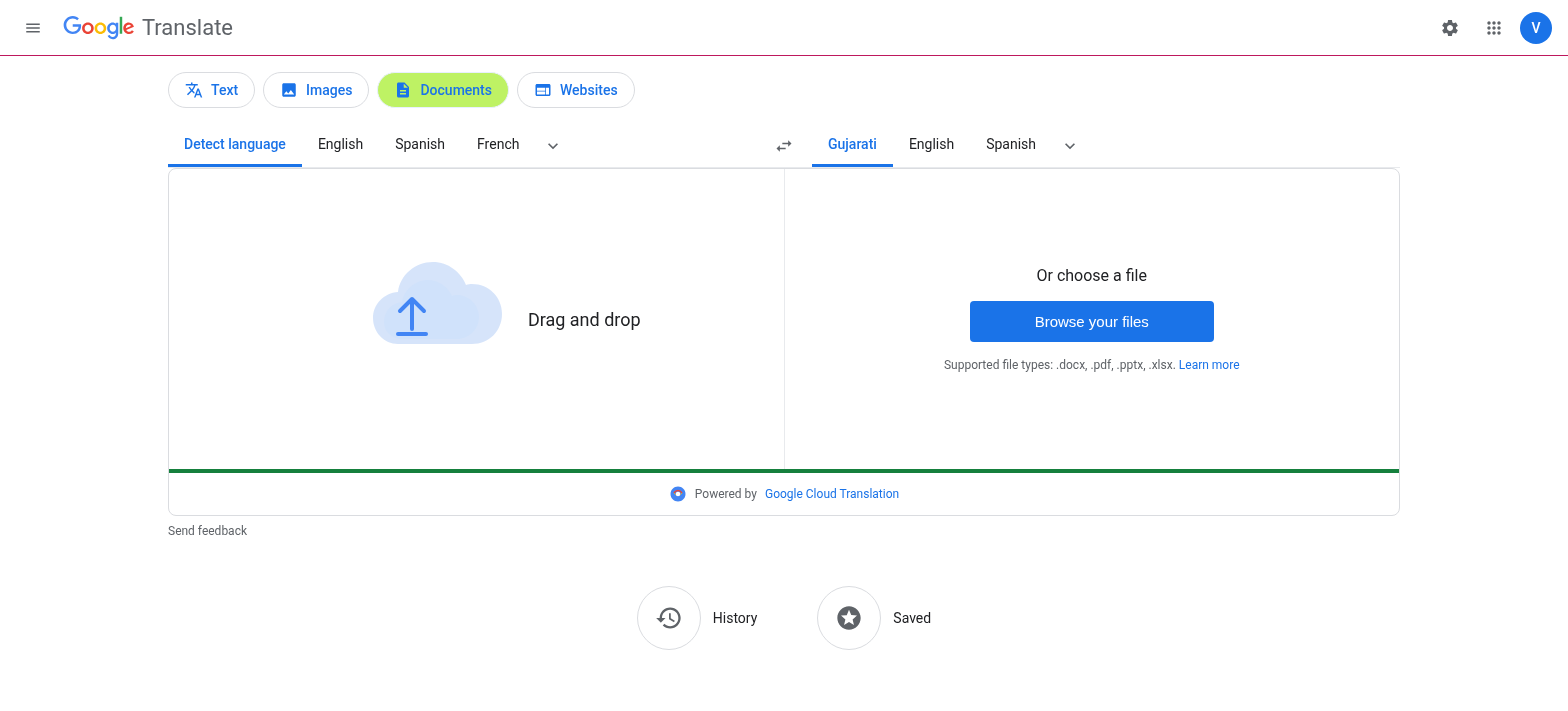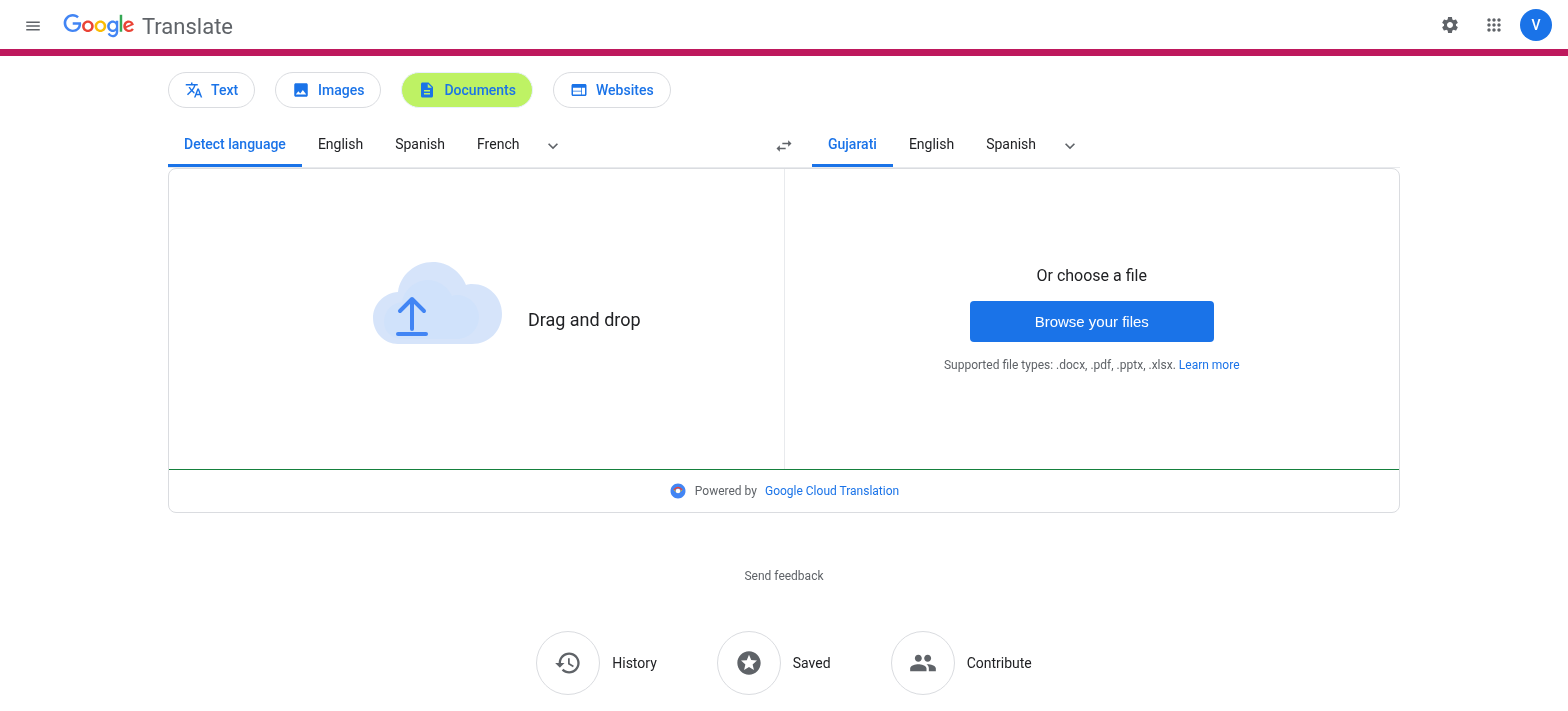--- a/index.html
+++ b/index.html
@@ -1,25 +1,25 @@
 <!DOCTYPE html>
 <html><head>
   <meta charset="utf-8">
   <style>
     * { box-sizing: border-box; margin: 0; padding: 0; }
     body { font-family: 'Google Sans', Roboto, Arial, sans-serif; background: #fff; color: #202124; font-size: 14px; }
 
     
     .header {
       display: flex;
-      align-items: flex-end;
+      align-items: center;
       justify-content: space-between;
       padding: 6px 16px;
       height: 56px;
-      border-bottom: 7px solid #be185d;
+      border-bottom: 1px solid #be185d;
     }
     .header-left {
       display: flex;
       align-items: center;
       gap: 12px;
     }
     .hamburger-btn {
       background: none;
       border: none;
       cursor: pointer;
@@ -78,21 +78,21 @@
     
     .main {
       max-width: 1280px;
       margin: 0 auto;
       padding: 16px 24px 0;
     }
 
     
     .mode-tabs {
       display: flex;
-      gap: 20px;
+      gap: 8px;
       margin-bottom: 16px;
     }
     .mode-tab {
       display: flex;
       align-items: center;
       gap: 8px;
       padding: 8px 16px;
       border: 1px solid #dadce0;
       border-radius: 20px;
       background: #fff;
@@ -234,36 +234,35 @@
       color: #1a73e8;
       text-decoration: none;
     }
 
     
     .powered-by {
       display: flex;
       align-items: center;
       justify-content: center;
       padding: 12px;
-      border-top: 1px solid #15803d;
+      border-top: 4px solid #15803d;
       gap: 8px;
       font-size: 12px;
       color: #5f6368;
     }
     .powered-by a {
       color: #1a73e8;
       text-decoration: none;
     }
 
     
     .feedback-row {
       display: flex;
-      justify-content: center;
+      justify-content: flex-start;
       padding: 8px 0;
-      margin-top: 48px;
     }
     .feedback-link {
       font-size: 12px;
       color: #5f6368;
       text-decoration: none;
       cursor: pointer;
     }
 
     
     .bottom-nav {
@@ -451,23 +450,15 @@
       <span class="bottom-nav-label">History</span>
     </a>
     <a class="bottom-nav-item" href="#">
       <div class="bottom-nav-icon">
         <svg width="28" height="28" viewBox="0 0 24 24" fill="#5f6368">
           <path d="M11.99 2C6.47 2 2 6.48 2 12s4.47 10 9.99 10C17.52 22 22 17.52 22 12S17.52 2 11.99 2zm4.24 16L12 15.45 7.77 18l1.12-4.81-3.73-3.23 4.92-.42L12 5l1.92 4.53 4.92.42-3.73 3.23L16.23 18z"></path>
         </svg>
       </div>
       <span class="bottom-nav-label">Saved</span>
     </a>
-    <a class="bottom-nav-item" href="#">
-      <div class="bottom-nav-icon">
-        <svg width="28" height="28" viewBox="0 0 24 24" fill="#5f6368">
-          <path d="M16 11c1.66 0 2.99-1.34 2.99-3S17.66 5 16 5c-1.66 0-3 1.34-3 3s1.34 3 3 3zm-8 0c1.66 0 2.99-1.34 2.99-3S9.66 5 8 5C6.34 5 5 6.34 5 8s1.34 3 3 3zm0 2c-2.33 0-7 1.17-7 3.5V19h14v-2.5c0-2.33-4.67-3.5-7-3.5zm8 0c-.29 0-.62.02-.97.05 1.16.84 1.97 1.97 1.97 3.45V19h6v-2.5c0-2.33-4.67-3.5-7-3.5z"></path>
-        </svg>
-      </div>
-      <span class="bottom-nav-label">Contribute</span>
-    </a>
   </div>
 
 </div>
 
 </body></html>

